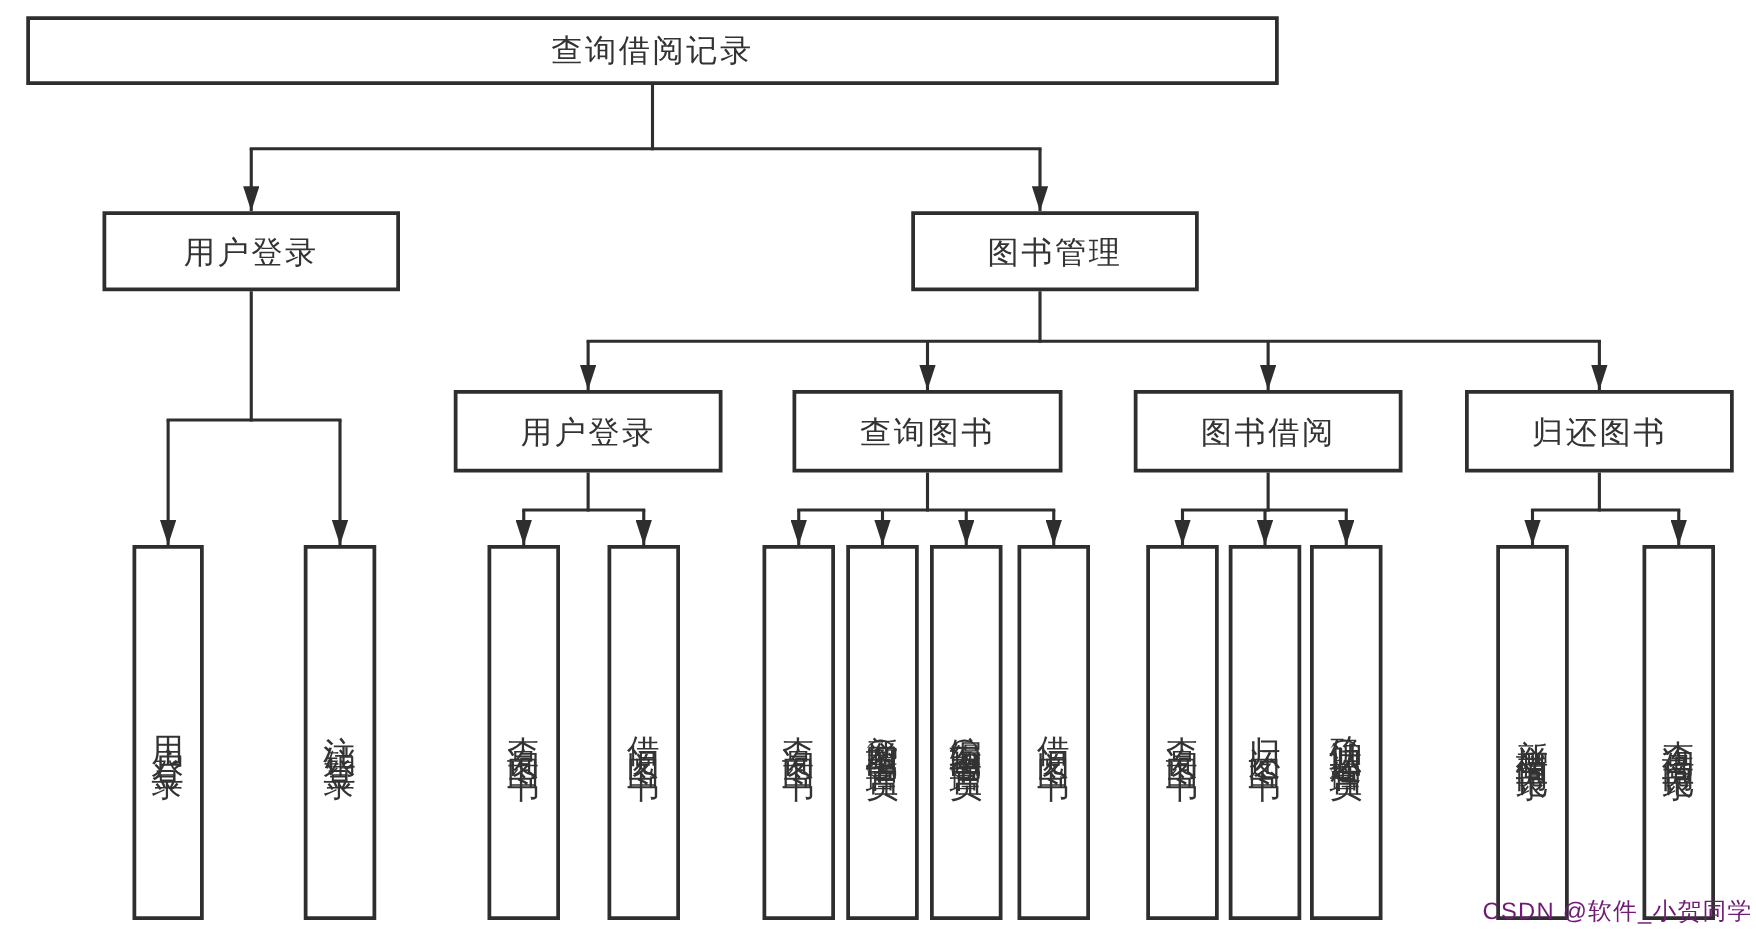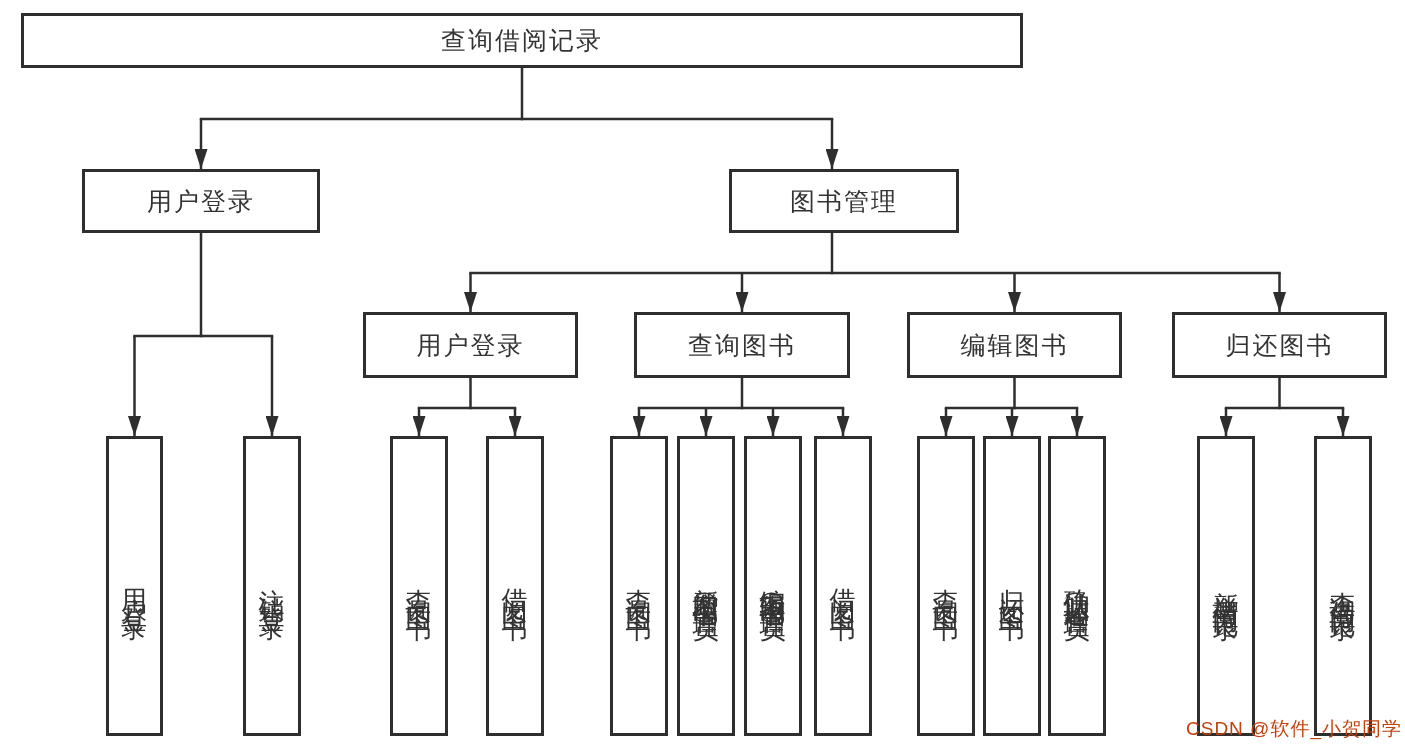--- a/index.html
+++ b/index.html
@@ -40,21 +40,21 @@
   #l-bba{left:677px;}
   #l-bbe{left:744px;}
   #l-bbb{left:814px;}
   #l-cbq{left:917px;}
   #l-cbr{left:983px;}
   #l-cbc{left:1048px;}
   #l-bra{left:1197px;}
   #l-brq{left:1314px;}
   .watermark{
     position:absolute;left:1186px;top:716px;z-index:5;
-    font-size:19px;letter-spacing:1px;color:#c2410c;white-space:nowrap;
+    font-size:19px;letter-spacing:1px;color:#701a75;white-space:nowrap;
   }
 </style>
 </head>
 <body>
 
 <div class="canvas">
 
   <svg class="connector-svg" width="1405" height="747" viewBox="0 0 1405 747">
     <defs>
       <marker id="arrow" viewBox="0 0 20 13" refX="20" refY="6.5" markerWidth="20" markerHeight="13" markerUnits="userSpaceOnUse" orient="auto">
@@ -113,21 +113,21 @@
     <span class="h-label">图书管理</span>
   </div>
 
   <div class="node" id="n-new-book">
     <span class="h-label">用户登录</span>
   </div>
   <div class="node" id="n-borrow">
     <span class="h-label">查询图书</span>
   </div>
   <div class="node" id="n-current">
-    <span class="h-label">编辑图书</span>
+    <span class="h-label">图书借阅</span>
   </div>
   <div class="node" id="n-records">
     <span class="h-label">归还图书</span>
   </div>
 
   <div class="node leaf" id="l-ul">
     <span class="v-label ls-wide">用户登录</span>
   </div>
   <div class="node leaf" id="l-lo">
     <span class="v-label ls-wide">注销登录</span>

